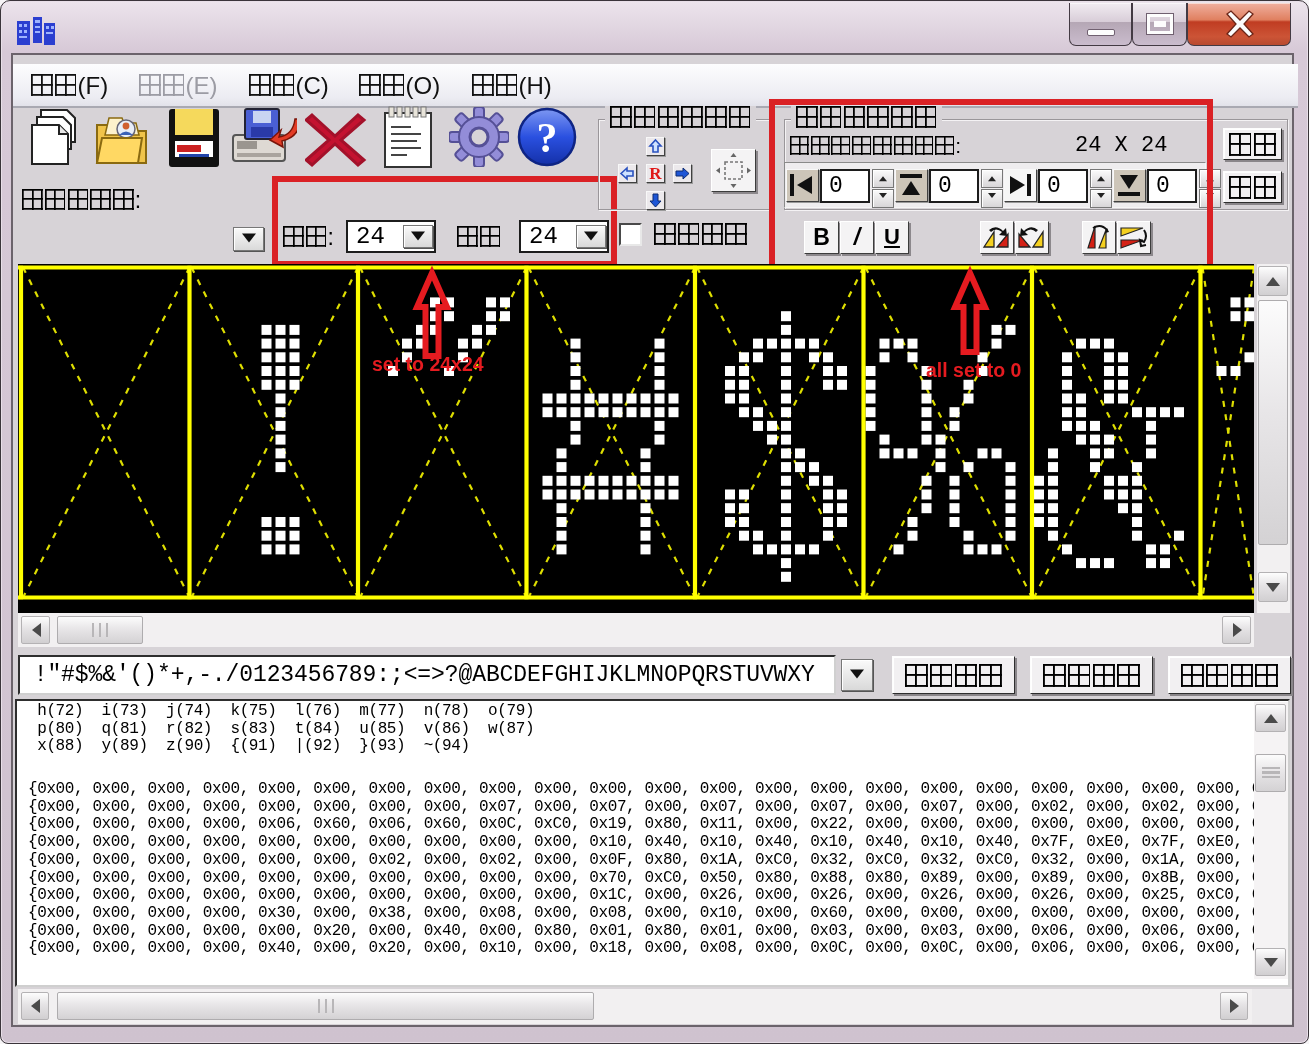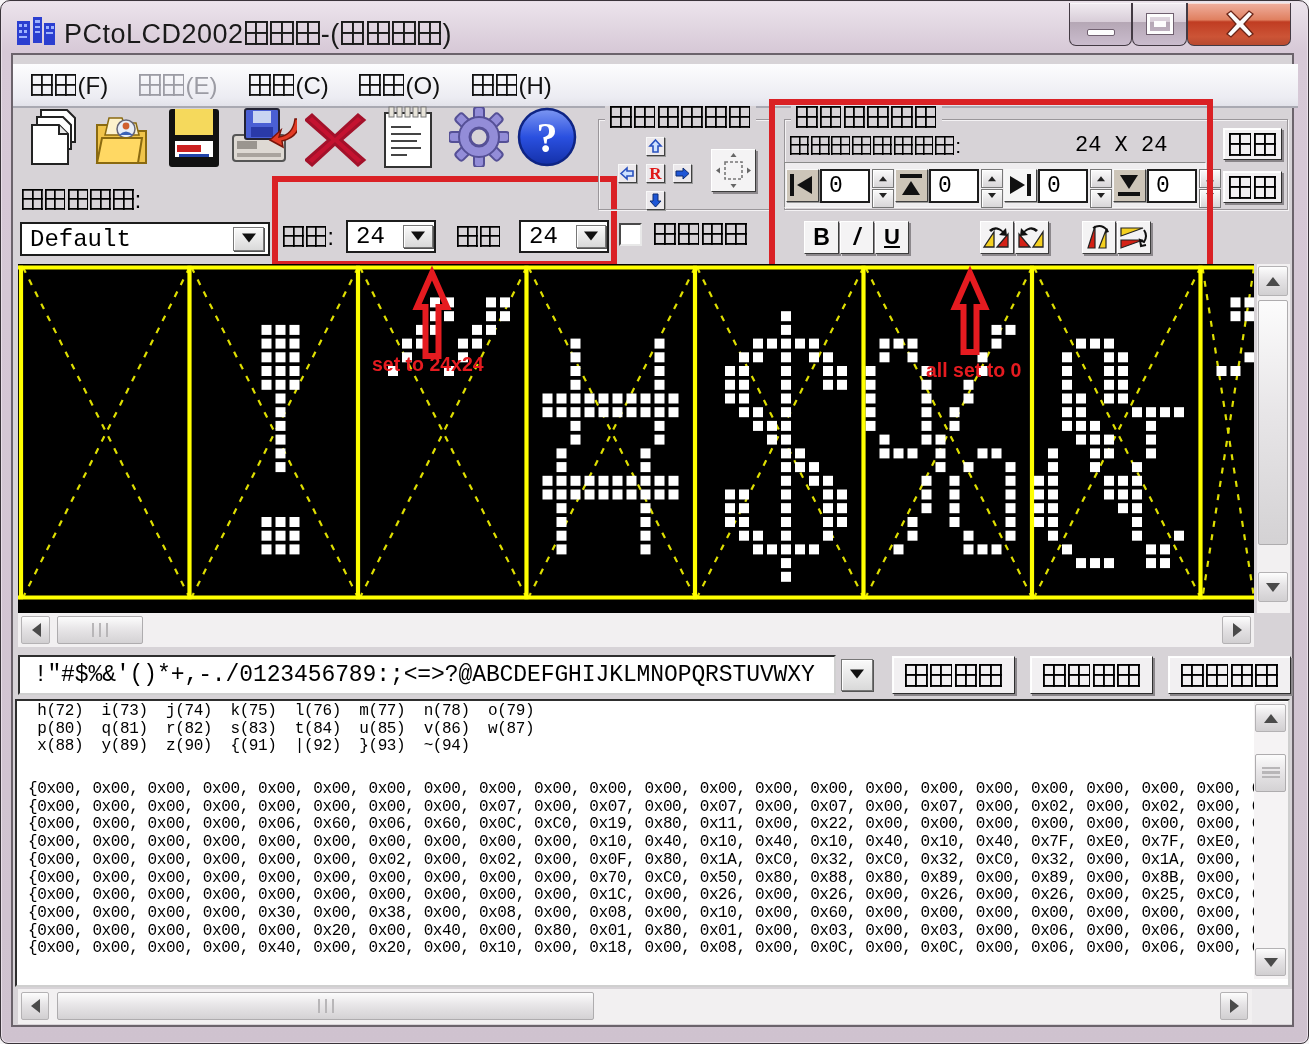--- a/index.html
+++ b/index.html
@@ -79,21 +79,20 @@
         <rect x="7" y="13" width="3" height="3"></rect>
         <rect x="2" y="19" width="8" height="2"></rect>
         <rect x="18" y="3" width="5" height="3"></rect>
         <rect x="18" y="9" width="5" height="2"></rect>
         <rect x="29" y="9" width="3" height="3"></rect>
         <rect x="34" y="9" width="3" height="3"></rect>
         <rect x="29" y="15" width="7" height="2"></rect>
         <rect x="18" y="14" width="5" height="2"></rect>
       </g>
 </svg>
-<div id="title">PCtoLCD2002<span style="font-size:26px"><i class="h"></i><i class="h"></i><i class="h"></i></span>-(<span style="font-size:26px"><i class="h"></i><i class="h"></i><i class="h"></i><i class="h"></i></span>)</div>
 <div class="cap" id="bmin">
       <div class="abs" style="left:17px;top:26px;width:28px;height:7px;background:#fdfdfd;border:1px solid #706070;border-radius:2px"></div>
     </div>
 <div class="cap" id="bmax">
       <div class="abs" style="left:14px;top:11px;width:26px;height:20px;border:3px solid #fdfdfd;outline:1px solid #706070;background:transparent"></div>
       <div class="abs" style="left:21px;top:18px;width:12px;height:6px;background:#fdfdfd"></div>
     </div>
 <div class="cap" id="bclose">
       <svg class="abs" style="left:37px;top:7px" width="30" height="28">
 <g stroke="#6a2417" stroke-width="1.3" fill="#fbfbfb">
@@ -201,23 +200,20 @@
   <stop offset="0" stop-color="#7d97f2"></stop>
           <stop offset=".5" stop-color="#2a50e0"></stop>
           <stop offset="1" stop-color="#1430a8"></stop>
         </linearGradient>
       </defs>
  <circle cx="30" cy="30" r="28" fill="url(#hg)" stroke="#0e2484" stroke-width="2.5"></circle>
  <text x="30" y="45" text-anchor="middle" font-size="42" font-weight="bold" fill="#fff" font-family="Liberation Serif">?</text>
 </svg>
 
 <div class="abs lab" style="left:20px;top:186px;font-size:23px;letter-spacing:2px"><i class="h"></i><i class="h"></i><i class="h"></i><i class="h"></i><i class="h"></i>:</div>
-<div class="combo" style="left:19px;top:221px;width:250px;height:34px">
-      <span class="tx">Default</span>
-    </div>
 <div class="drop" style="left:232px;top:226px;width:31px;height:24px"></div>
 
 <div class="redbox" style="left:271px;top:175px;width:345px;height:91px"></div>
 <div class="abs lab" style="left:281px;top:223px;font-size:23px"><i class="h"></i><i class="h"></i>:</div>
 <div class="combo" style="left:345px;top:219px;width:90px;height:33px">
       <span class="tx">24</span>
     </div>
 <div class="drop" style="left:402px;top:224px;width:30px;height:23px"></div>
 <div class="abs lab" style="left:455px;top:223px;font-size:23px"><i class="h"></i><i class="h"></i></div>
 <div class="combo" style="left:518px;top:219px;width:90px;height:33px">

